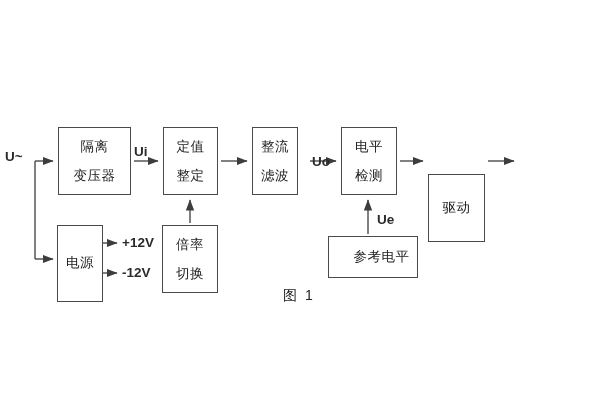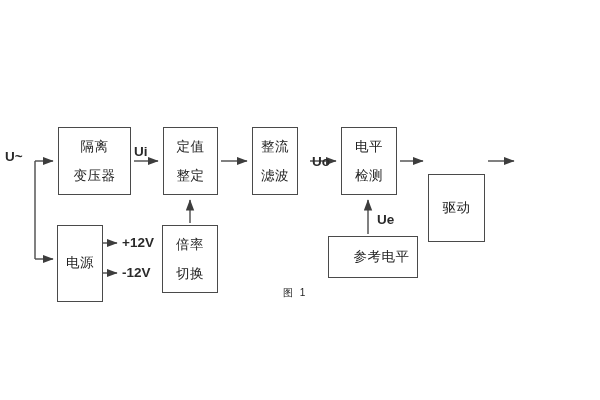--- a/index.html
+++ b/index.html
@@ -54,21 +54,21 @@
   #l-uin  { left: 5px;   top: 150px; }
   #l-ui   { left: 134px; top: 125px; margin-top: 20px; }
   #l-uo   { left: 312px; top: 139px; margin-top: 16px; }
   #l-ue   { left: 377px; top: 213px; }
   #l-p12  { left: 122px; top: 236px; }
   #l-n12  { left: 122px; top: 266px; }
 
   #caption {
     position: absolute;
     left: 283px; top: 288px;
-    font-size: 10px;
+    font-size: 14px;
     line-height: 1;
     font-weight: 400;
     color: #222222;
     letter-spacing: 2px;
   }
 </style>
 </head>
 <body>
 
 <div id="stage">

